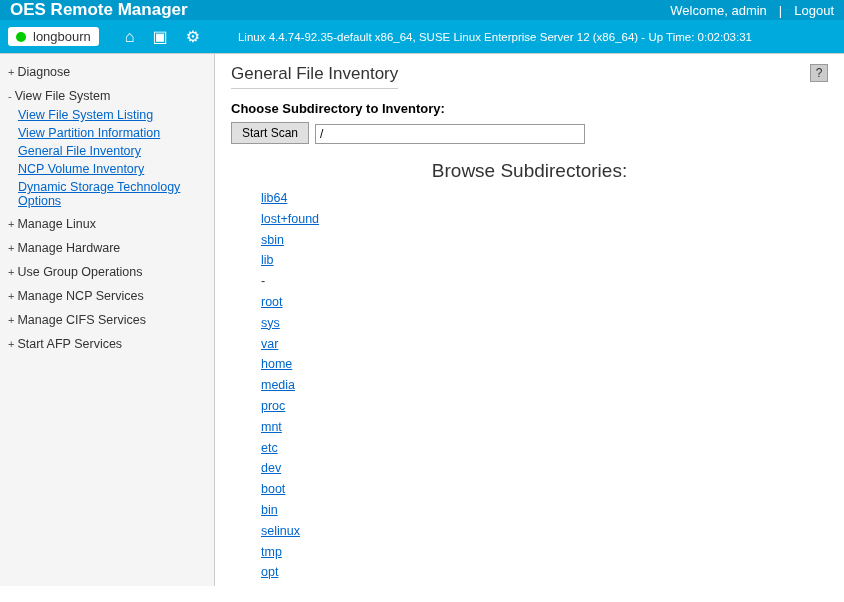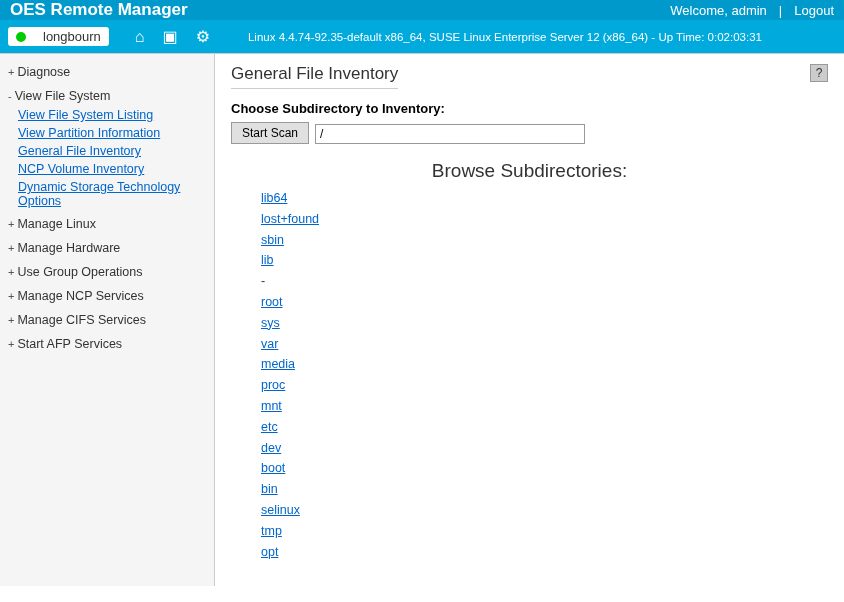--- a/index.html
+++ b/index.html
@@ -39,21 +39,21 @@
       border-bottom: 1px solid #ccc;
     }
     #server-bar .server-name {
       background: #fff;
       color: #333;
       padding: 2px 8px;
       border-radius: 3px;
       font-size: 13px;
       display: flex;
       align-items: center;
-      gap: 17px;
+      gap: 7px;
       min-width: 90px;
     }
     #server-bar .server-name .dot {
       width: 10px; height: 10px; background: #00cc00; border-radius: 50%; display: inline-block;
     }
     .nav-icons {
       display: flex;
       align-items: center;
       gap: 10px;
       margin-left: 10px;
@@ -296,20 +296,21 @@
 
     <ul class="dir-list" id="dir-list">
     <li><a href="#">lib64</a></li>
         <li><a href="#">lost+found</a></li>
         <li><a href="#">sbin</a></li>
         <li><a href="#">lib</a></li>
         <li><span class="separator">-</span></li>
         <li><a href="#">root</a></li>
         <li><a href="#">sys</a></li>
         <li><a href="#">var</a></li>
+        <li><a href="#">home</a></li>
         <li><a href="#">media</a></li>
         <li><a href="#">proc</a></li>
         <li><a href="#">mnt</a></li>
         <li><a href="#">etc</a></li>
         <li><a href="#">dev</a></li>
         <li><a href="#">boot</a></li>
         <li><a href="#">bin</a></li>
         <li><a href="#">selinux</a></li>
         <li><a href="#">tmp</a></li>
         <li><a href="#">opt</a></li>

